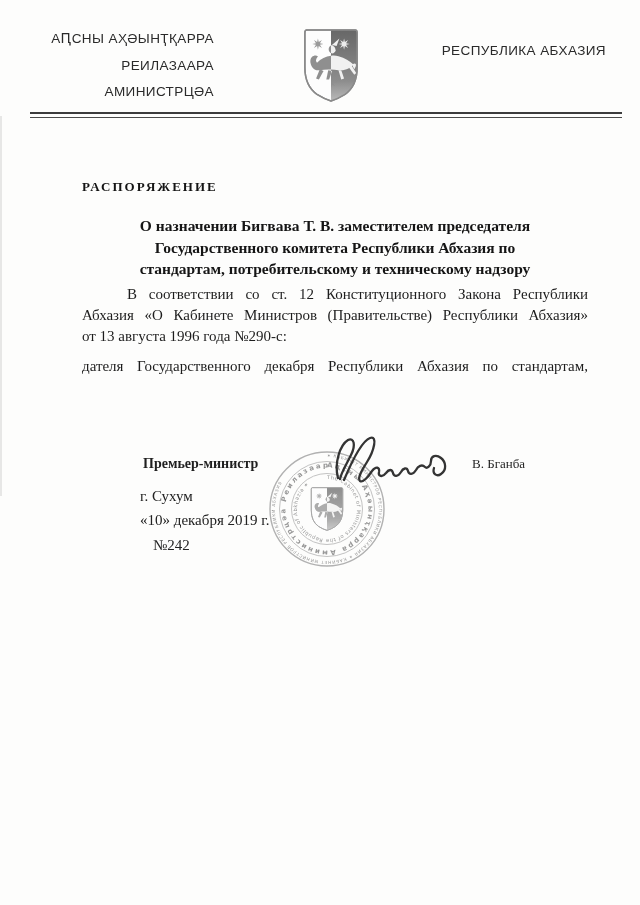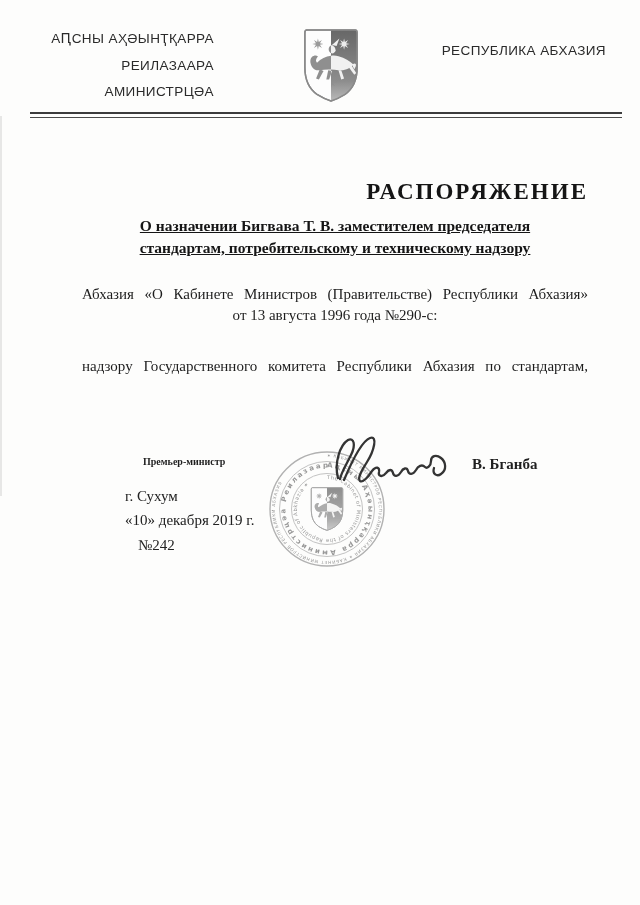--- a/index.html
+++ b/index.html
@@ -21,39 +21,39 @@
   .lh-right { left:440px; top:38px; width:166px; }
   .lh-line { display:block; white-space:nowrap; }
   .emblem { left:303px; top:27px; width:56px; height:77px; filter:blur(0.3px); }
   .rule {
     left:30px; top:112px; width:592px; height:3px;
     border-top:2px solid #3c3c3c; border-bottom:1px solid #4a4a4a;
   }
   .scan-edge { left:0; top:116px; width:2px; height:380px; background:rgba(110,110,110,0.15); }
   
   .doc-title {
-    left:82px; top:179px; width:506px; text-align:right;
-    font-size:23px; font-weight:bold; letter-spacing:2px; color:#151515;
+    left:82px; top:179px; width:506px; text-align:left;
+    font-size:13px; font-weight:bold; letter-spacing:2px; color:#151515;
   }
   .doc-subject {
     left:82px; top:215px; width:506px; text-align:center;
     font-size:15.5px; font-weight:bold; line-height:21.5px; color:#151515;
   }
-  .doc-subject span { display:block; white-space:nowrap;text-decoration:underline; }
+  .doc-subject span { display:block; white-space:nowrap; }
   
   .par { left:82px; width:506px; font-size:15px; line-height:21px; color:#1d1d1d; }
   .par1 { top:284px; } .par2 { top:356px; }
   .tline { display:block; }
   .tline.fill { text-align:justify; text-align-last:justify; }
   .tline.first { text-indent:45px; }
-  .tline.last { text-align:center; }
+  .tline.last { text-align:left; }
   
-  .sig-post { left:143px; top:456px; font-size:10px; font-weight:bold; white-space:nowrap; }
-  .sig-name { left:472px; top:456px; font-size:15px; font-weight:bold; white-space:nowrap; }
-  .meta-line { left:125px; font-size:15px; white-space:nowrap; color:#222; }
+  .sig-post { left:143px; top:456px; font-size:14px; font-weight:bold; white-space:nowrap; }
+  .sig-name { left:472px; top:456px; font-size:13px; font-weight:normal; white-space:nowrap; }
+  .meta-line { left:140px; font-size:15px; white-space:nowrap; color:#222; }
   .m-city { top:488px; } .m-date { top:512px; } .m-num { top:537px;margin-left:13px; }
   .stamp { left:266px; top:448px; width:122px; height:122px; filter:blur(0.35px); opacity:0.92; }
   .signature { left:328px; top:433px; width:152px; height:54px; }
   .ringtext { font-family:"DejaVu Sans","Liberation Sans",sans-serif; fill:#8f8f8f; }
 </style>
 </head>
 <body>
 
 <svg width="0" height="0" style="position:absolute" aria-hidden="true">
   <defs>
@@ -110,30 +110,32 @@
   <span class="lh-line">РЕСПУБЛИКА АБХАЗИЯ</span>
 </div>
 
 <div class="abs rule"></div>
 <div class="abs scan-edge"></div>
 
 <div class="abs doc-title">РАСПОРЯЖЕНИЕ</div>
 
 <div class="abs doc-subject">
   <span>О назначении Бигвава Т. В. заместителем председателя</span>
+  <span>Государственного комитета Республики Абхазия по</span>
   <span>стандартам, потребительскому и техническому надзору</span>
 </div>
 
 <div class="abs par par1">
+  <span class="tline fill first">В соответствии со ст. 12 Конституционного Закона Республики</span>
   <span class="tline fill">Абхазия «О Кабинете Министров (Правительстве) Республики Абхазия»</span>
   <span class="tline last">от 13 августа 1996 года №290-с:</span>
 </div>
 
 <div class="abs par par2">
-  <span class="tline fill">надзору Государственного комитета Республики Абхазия по стандартам,</span>
+  <span class="tline fill">дателя Государственного декабря Республики Абхазия по стандартам,</span>
 </div>
 
 <svg class="abs stamp" viewBox="0 0 122 122">
   <defs>
     <path id="ringOuter" d="M61,9 a52,52 0 1,1 -0.1,0"></path>
     <path id="ringMid" d="M61,19.5 a41.5,41.5 0 1,1 -0.1,0"></path>
     <path id="ringInner" d="M61,31 a30,30 0 1,1 -0.1,0"></path>
   </defs>
   <circle cx="61" cy="61" r="57" fill="none" stroke="#ababab" stroke-width="1.4"></circle>
   <circle cx="61" cy="61" r="47.5" fill="none" stroke="#b6b6b6" stroke-width="0.9"></circle>

